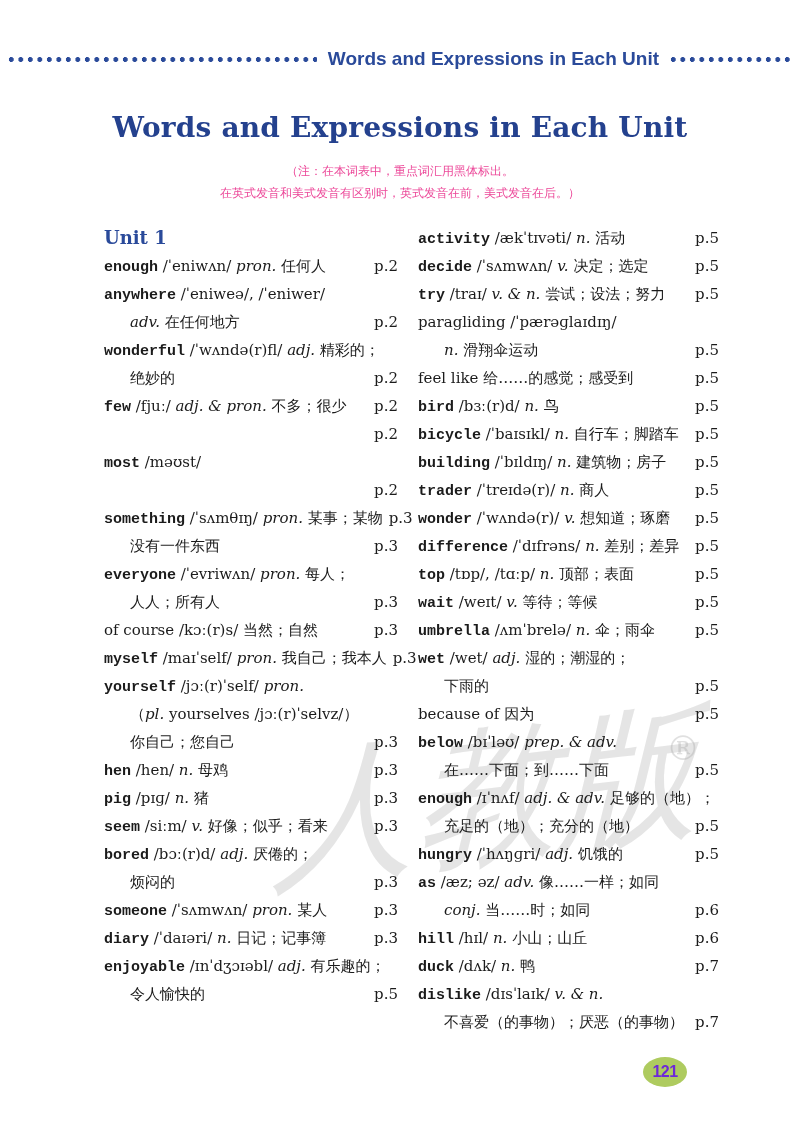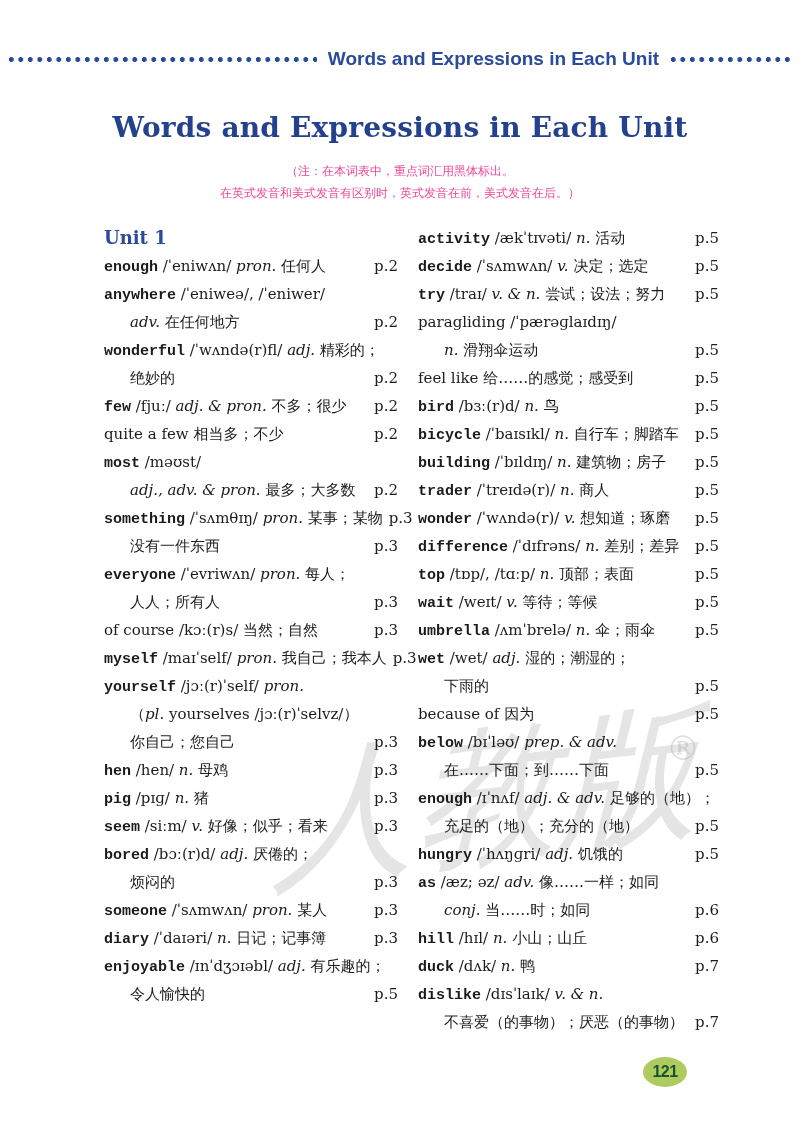--- a/index.html
+++ b/index.html
@@ -102,21 +102,21 @@
   }
   .content{z-index:1;}
   
   .page-badge{
     position:absolute;top:1057px;left:643px;
     width:44px;height:30px;
     background:var(--badge);
     border-radius:50%;
     display:flex;align-items:center;justify-content:center;
     font-family:"Liberation Sans","DejaVu Sans",sans-serif;
-    font-weight:bold;font-size:16px;color:#14532d;
+    font-weight:bold;font-size:16px;color:#6d28d9;
     letter-spacing:-0.5px;
   }
 </style>
 </head>
 <body>
 
 <div class="runhead">
   <div class="dots dots-left"></div>
   <div class="runhead-label">Words and Expressions in Each Unit</div>
   <div class="dots dots-right"></div>
@@ -158,29 +158,27 @@
       </div>
       <div class="line ind">
         <span class="txt"><span class="s-n">绝妙的</span></span>
         <span class="pg">p.2</span>
       </div>
       <div class="line">
         <span class="txt"><span class="s-b">few</span><span class="s-n"> /fjuː/ </span><span class="s-i">adj. &amp; pron.</span><span class="s-n"> 不多；很少</span></span>
         <span class="pg">p.2</span>
       </div>
       <div class="line">
-        <span class="txt"><span class="s-n">quite a few 相当多；不少</span></span>
         <span class="pg">p.2</span>
       </div>
       <div class="line">
         <span class="txt"><span class="s-b">most</span><span class="s-n"> /məʊst/</span></span>
         <span class="pg"></span>
       </div>
       <div class="line ind">
-        <span class="txt"><span class="s-i">adj., adv. &amp; pron.</span><span class="s-n"> 最多；大多数</span></span>
         <span class="pg">p.2</span>
       </div>
       <div class="line">
         <span class="txt"><span class="s-b">something</span><span class="s-n"> /ˈsʌmθɪŋ/ </span><span class="s-i">pron.</span><span class="s-n"> 某事；某物</span></span>
         <span class="pg">p.3</span>
       </div>
       <div class="line ind">
         <span class="txt"><span class="s-n">没有一件东西</span></span>
         <span class="pg">p.3</span>
       </div>

